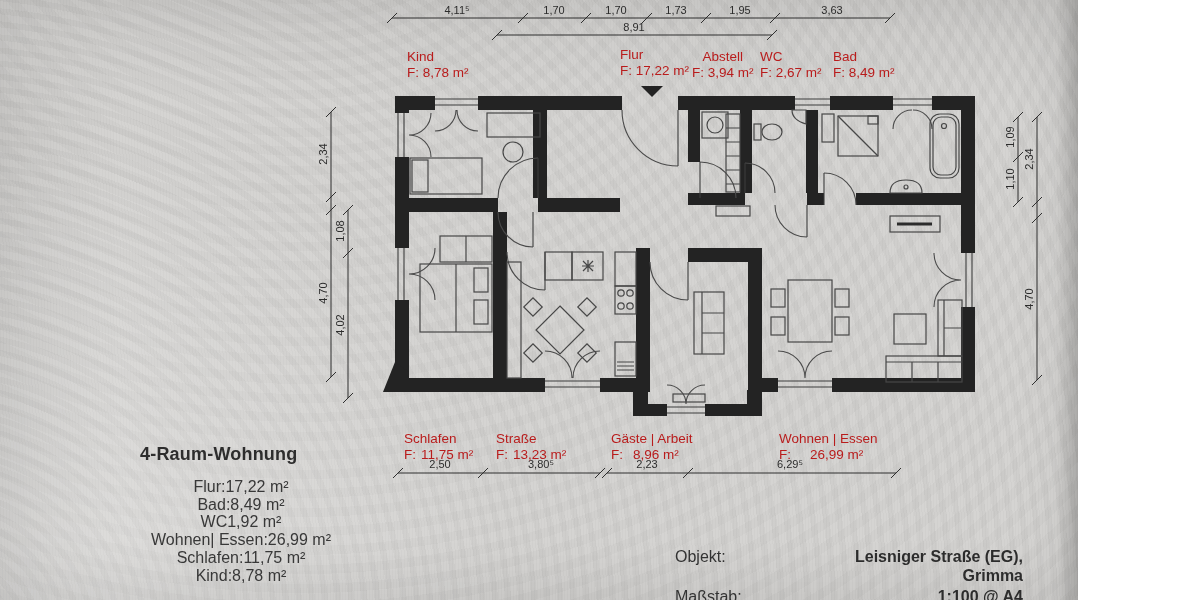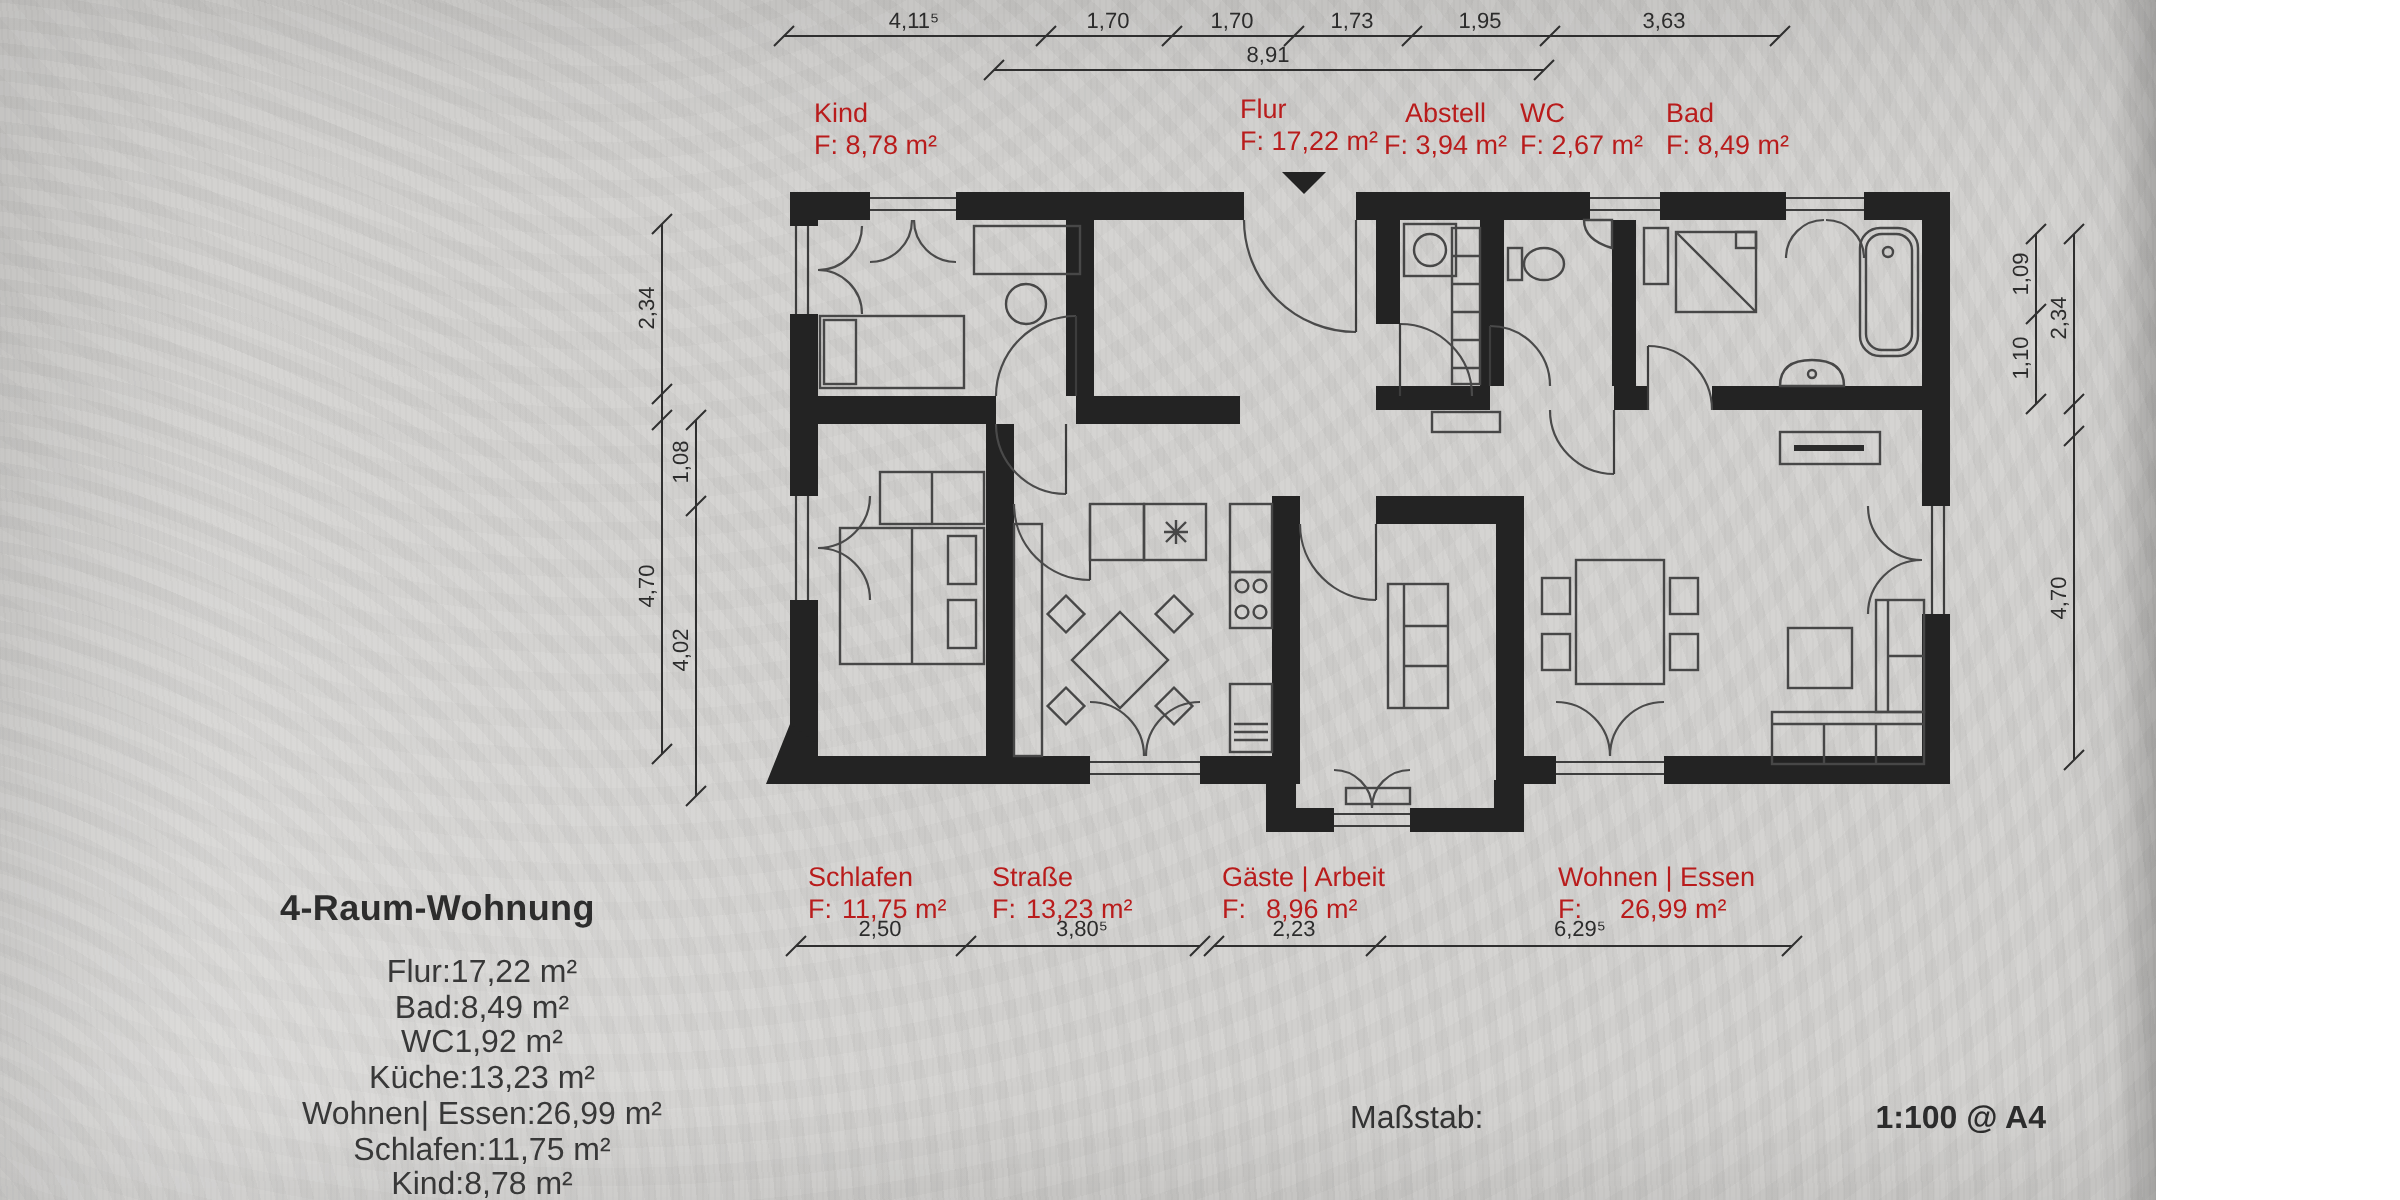--- a/index.html
+++ b/index.html
@@ -344,37 +344,40 @@
     </div>
   <div class="row">
       <span>Bad:</span>
       <span>8,49 m²</span>
     </div>
   <div class="row">
       <span>WC</span>
       <span>1,92 m²</span>
     </div>
   <div class="row">
-      <span>Küche:</span>
-      <span>13,23 m²</span>
-    </div>
-  <div class="row">
       <span>Wohnen| Essen:</span>
       <span>26,99 m²</span>
     </div>
   <div class="row">
       <span>Schlafen:</span>
       <span>11,75 m²</span>
     </div>
   <div class="row">
       <span>Kind:</span>
       <span>8,78 m²</span>
     </div>
 </div>
 
 <div class="project">
+  <div class="prow">
+    <span class="plabel">Objekt:</span>
+    <span class="pval">
+      <span>Leisniger Straße (EG),</span><br>
+      <span>Grimma</span>
+    </span>
+  </div>
   <div class="prow prow2">
     <span class="plabel">Maßstab:</span>
     <span class="pval">1:100 @ A4</span>
   </div>
 </div>
 
 <div class="photo-edge"></div>
 
 </body></html>

